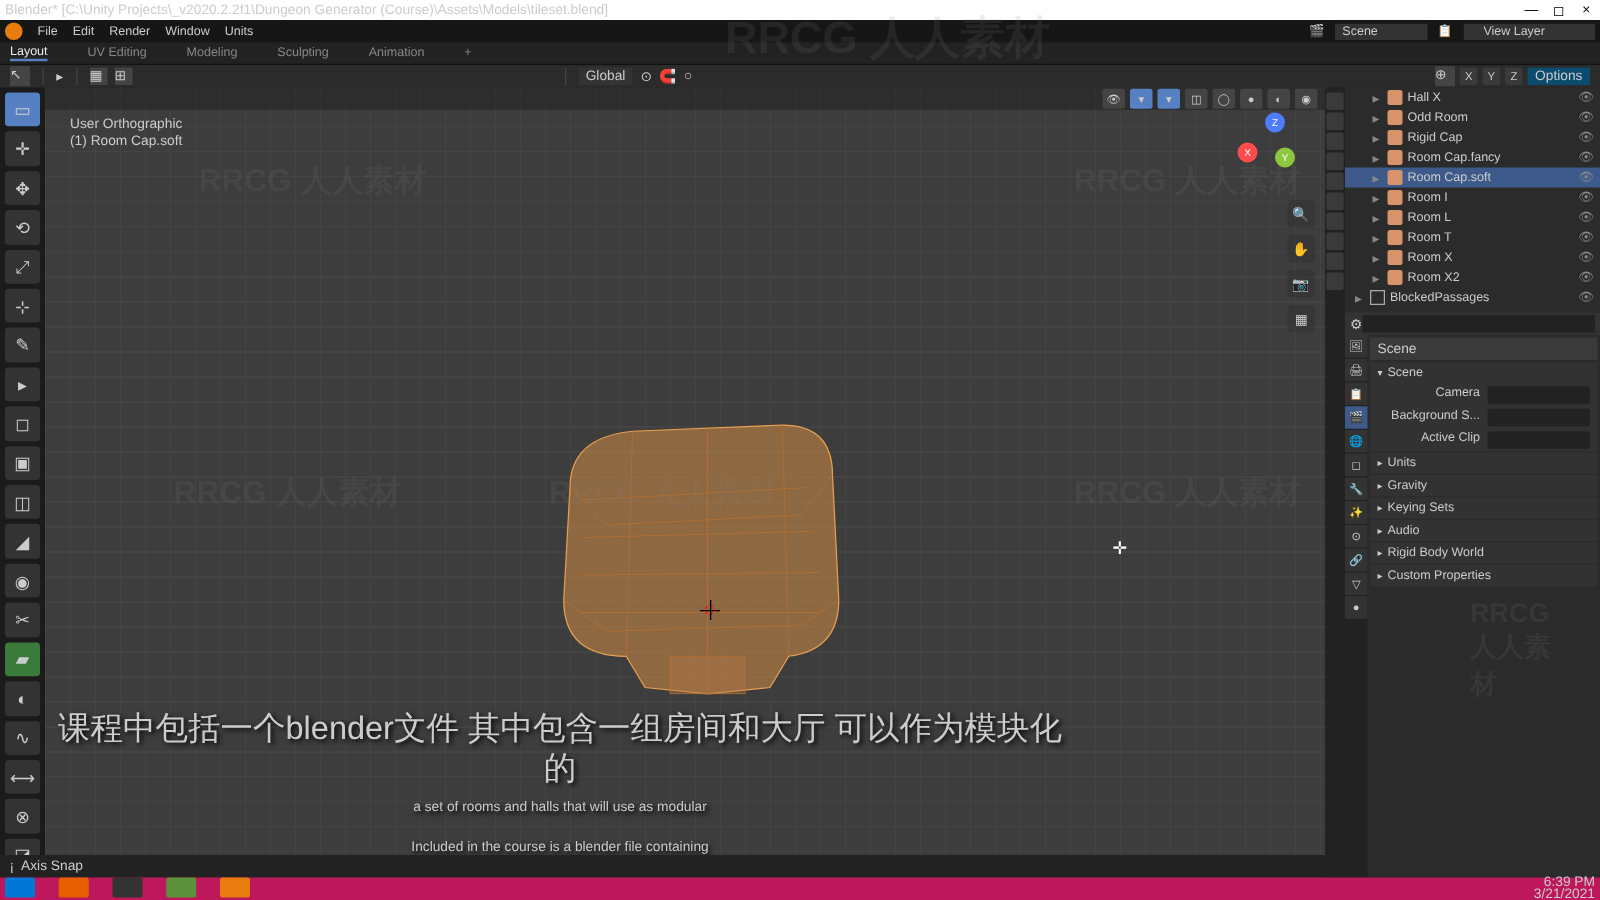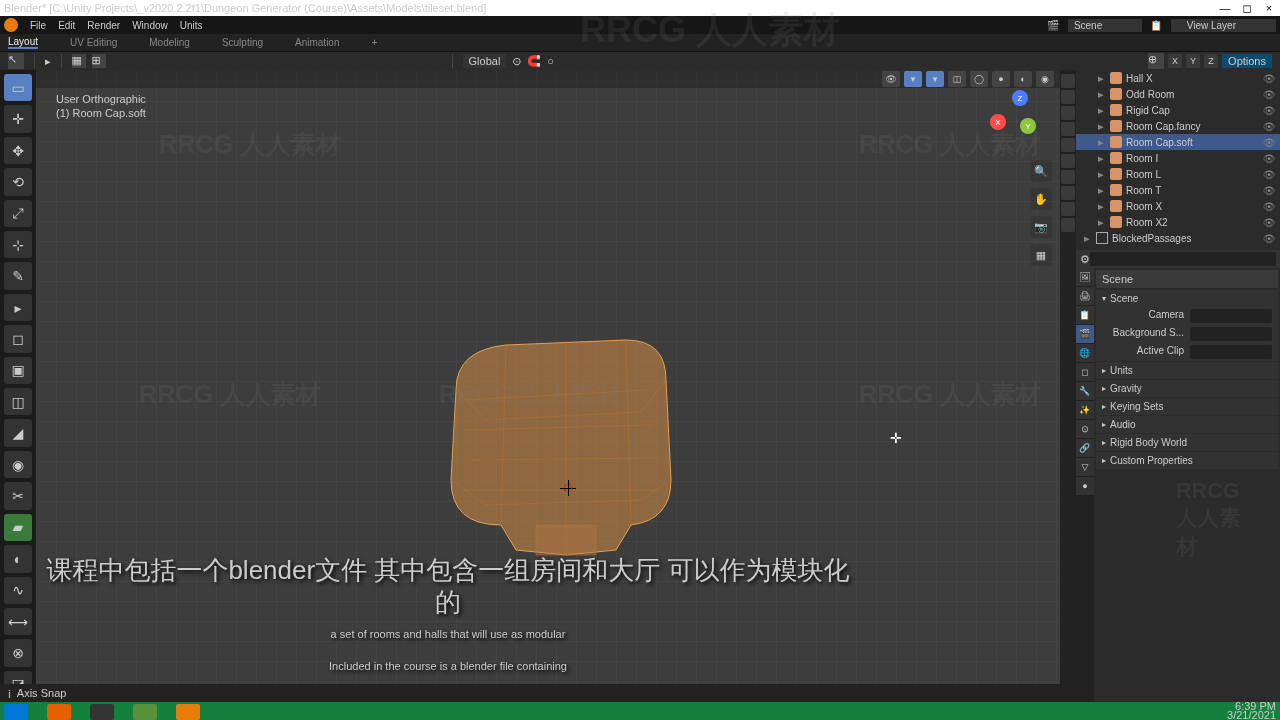--- a/index.html
+++ b/index.html
@@ -28,24 +28,24 @@
 .hdr-bar .ico{width:18px;height:16px;background:#444;border-radius:2px;display:flex;align-items:center;justify-content:center;font-size:9px}
 .gizmo{position:absolute;top:20px;right:10px;width:60px;height:60px}
 .gizmo .ball{position:absolute;width:16px;height:16px;border-radius:50%;font-size:8px;display:flex;align-items:center;justify-content:center;color:#fff}
 .gizmo .bz{background:#4d7cff;top:0;left:22px}
 .gizmo .bx{background:#ff4d4d;top:24px;left:0}
 .gizmo .by{background:#8dc63f;top:28px;left:30px}
 .view-icons{position:absolute;top:90px;right:8px;display:flex;flex-direction:column;gap:6px}
 .view-icons div{width:22px;height:22px;background:rgba(50,50,50,0.6);border-radius:3px;display:flex;align-items:center;justify-content:center;font-size:11px}
 .mesh{position:absolute;top:260px;left:380px;width:300px;height:260px}
 .mesh svg{width:100%;height:100%}
-.subtitle{position:absolute;bottom:20px;left:0;right:200px;text-align:center;font-size:24px;color:#fff;text-shadow:2px 2px 4px #000;line-height:32px;font-family:serif}
+.subtitle{position:absolute;bottom:8px;left:0;right:200px;text-align:center;font-size:24px;color:#fff;text-shadow:2px 2px 4px #000;line-height:32px;font-family:serif}
 .subtitle .cn{font-size:26px}
 .statusbar{position:absolute;bottom:0;left:0;height:18px;background:#222;width:1060px;display:flex;align-items:center;padding:0 8px;gap:6px}
-.taskbar{position:absolute;bottom:0;left:0;right:0;height:18px;background:#15803d;display:flex;align-items:flex-end;padding:0 4px;gap:19px}
+.taskbar{position:absolute;bottom:0;left:0;right:0;height:18px;background:#be185d;display:flex;align-items:flex-start;padding:0 4px;gap:19px}
 .taskbar .ti{width:24px;height:16px;background:#333;border-radius:2px}
 .taskbar .time{margin-left:auto;font-size:9px;text-align:right;line-height:9px}
 .right-panel{width:220px;background:#2b2b2b;display:flex}
 .icon-strip{width:16px;background:#222;display:flex;flex-direction:column;gap:2px;padding-top:4px}
 .icon-strip div{width:14px;height:14px;background:#3a3a3a;margin:0 auto;border-radius:2px}
 .outliner{flex:1;display:flex;flex-direction:column}
 .outliner-list{height:180px;overflow:hidden;background:#2b2b2b}
 .ol-row{display:flex;align-items:center;height:16px;padding:0 4px;gap:4px}
 .ol-row.selected{background:#3d5a8a}
 .ol-row .tri{width:8px;color:#888}

